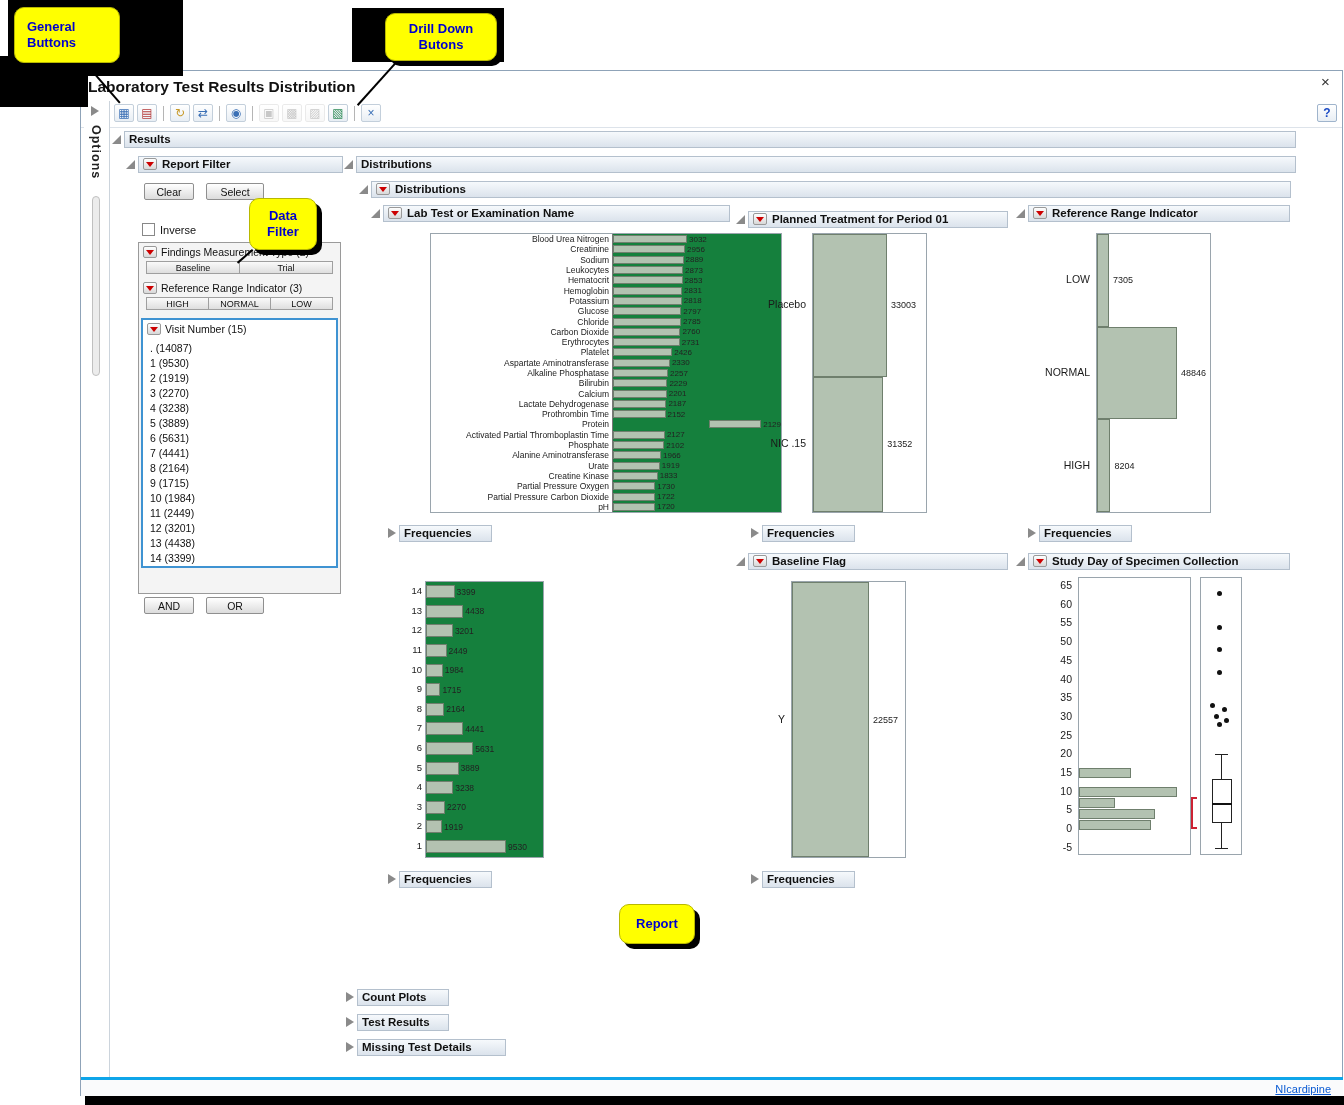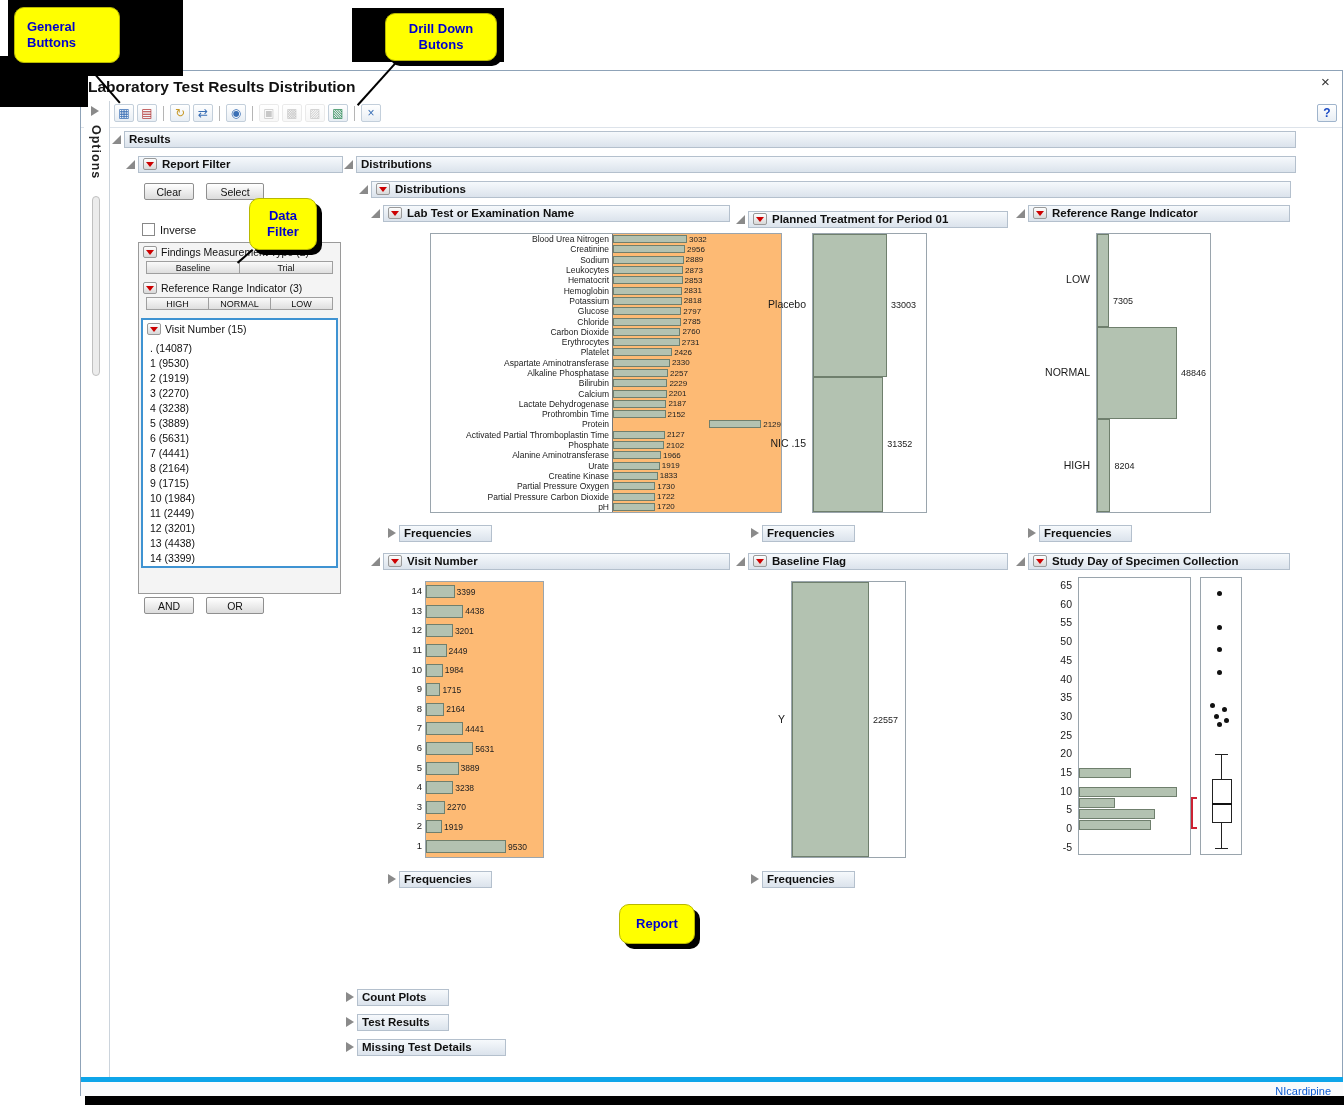--- a/index.html
+++ b/index.html
@@ -38,21 +38,21 @@
   .filterpanel{left:138px;top:242px;width:203px;height:352px;background:#f4f4f4;border:1px solid #9a9a9a}
   .fghead{display:flex;align-items:center;gap:4px;padding:3px 4px;font-size:10.5px;white-space:nowrap}
   .fopts{display:flex;padding:0 7px 5px}
   .visitbox{margin:3px 2px;border:2px solid #3f93d2;background:#fff}
   .vlist{padding:3px 0 0 7px;font-size:10.5px;line-height:15px;height:228px;overflow:hidden}
   .cbox{width:13px;height:13px;background:#fff;border:1px solid #888;display:inline-block}
   
   .panel{background:#fff;border:1px solid #9aa5ad}
   .flexrow{display:flex}
   .labcol{display:flex;flex-direction:column}
-  .plotcol{flex:1;display:flex;flex-direction:column;background:#fdba74}
+  .plotcol{flex:1;display:flex;flex-direction:column;background:#15803d}
   .axisl{border-left:1px solid #777}
   .hlabel{display:flex;align-items:center;justify-content:flex-end;padding-right:3px;white-space:nowrap;color:#1a1a1a}
   .hrow{display:flex;align-items:center}
   .gbar{background:var(--bar-fill,#b3c2b1);border:1px solid var(--bar-border,#6f7f6d);flex:0 0 auto}
   .hval{margin-left:2px;color:#222}
   .mlabels{position:relative}
   .mlabel{position:absolute;right:6px;transform:translateY(-50%);white-space:nowrap;color:#1a1a1a}
   .mplot{position:relative}
   .mbar{position:absolute;left:0;background:var(--bar-fill,#b3c2b1);border:1px solid var(--bar-border,#6f7f6d)}
   .mval{position:absolute;transform:translateY(-50%);color:#222}
@@ -62,21 +62,21 @@
   .vline{position:absolute;border-left:1px solid #222}
   .hlineb{position:absolute;border-top:1px solid #222}
   .boxrect{position:absolute;border:1px solid #222;background:transparent}
   .mline{position:absolute;border-top:2px solid #111}
   .redbracket{position:absolute;width:6px;border-left:2px solid var(--sel-red,#cc2233);border-top:2px solid var(--sel-red,#cc2233);border-bottom:2px solid var(--sel-red,#cc2233)}
   
   .callout{position:absolute;background:var(--co-bg,#ff0);border:1px solid #b8b800;border-radius:10px;box-shadow:5px 5px 0 #000;color:var(--co-tx,#00c);font-weight:bold;font-size:13px;display:flex;flex-direction:column;justify-content:center;z-index:30;line-height:1.25}
   .callout.center{text-align:center}
   .tail{position:absolute;width:2px;background:#000;transform-origin:0 0;z-index:29}
   
-  .statusbar{left:81px;top:1077px;width:1262px;height:19px;background:#fafbfc;border-top:5px solid #0ea5e9}
+  .statusbar{left:81px;top:1077px;width:1262px;height:19px;background:#fafbfc;border-top:3px solid #0ea5e9}
   .statuslink{position:absolute;right:12px;top:3px;font-size:11px;color:var(--link,#0b5bd3);text-decoration:underline;cursor:pointer}
 </style>
 </head>
 <body>
 
 <div id="app">
 
   <div class="abs window"></div>
   <div class="abs wtitle">Laboratory Test Results Distribution</div>
   <div class="abs closex">×</div>
@@ -387,21 +387,21 @@
   </div>
 
   <div id="chart3" class="abs flexrow" style="left:1040px;top:233px;width:173px;height:280px">
     <div class="mlabels" style="width:56px;height:280px">
         <div class="mlabel" style="top: 46.3333px; font-size: 10.5px;">LOW</div>
         <div class="mlabel" style="top: 139px; font-size: 10.5px;">NORMAL</div>
         <div class="mlabel" style="top: 231.667px; font-size: 10.5px;">HIGH</div>
       </div>
     <div class="mplot panel" style="width:115px;height:280px">
         <div class="mbar" style="top: 0px; height: 92.6667px; width: 12px;"></div>
-        <div class="mval" style="top: 46.3333px; left: 15.9641px; font-size: 9px; margin-top: 21px;">7305</div>
+        <div class="mval" style="top: 46.3333px; left: 15.9641px; font-size: 9px;">7305</div>
         <div class="mbar" style="top: 92.6667px; height: 92.6667px; width: 80px;"></div>
         <div class="mval" style="top: 139px; left: 84px; font-size: 9px;">48846</div>
         <div class="mbar" style="top: 185.333px; height: 92.6667px; width: 13.4px;"></div>
         <div class="mval" style="top: 231.667px; left: 17.4365px; font-size: 9px;">8204</div>
       </div>
   </div>
 
   <div class="hdr" style="left:388px;top:524px;width:104px">
     <span class="disc-closed"></span>
     <div class="bar">
@@ -414,29 +414,20 @@
         <span>Frequencies</span>
       </div>
   </div>
   <div class="hdr" style="left:1028px;top:524px;width:104px">
     <span class="disc-closed"></span>
     <div class="bar">
         <span>Frequencies</span>
       </div>
   </div>
 
-  <div class="hdr" style="left:371px;top:552px;width:359px">
-    <span class="disc-open"></span>
-    <div class="bar">
-        <span class="rtri">
-          <i></i>
-        </span>
-        <span>Visit Number</span>
-      </div>
-  </div>
   <div class="hdr" style="left:736px;top:552px;width:272px">
     <span class="disc-open"></span>
     <div class="bar">
         <span class="rtri">
           <i></i>
         </span>
         <span>Baseline Flag</span>
       </div>
   </div>
   <div class="hdr" style="left:1016px;top:552px;width:274px">

